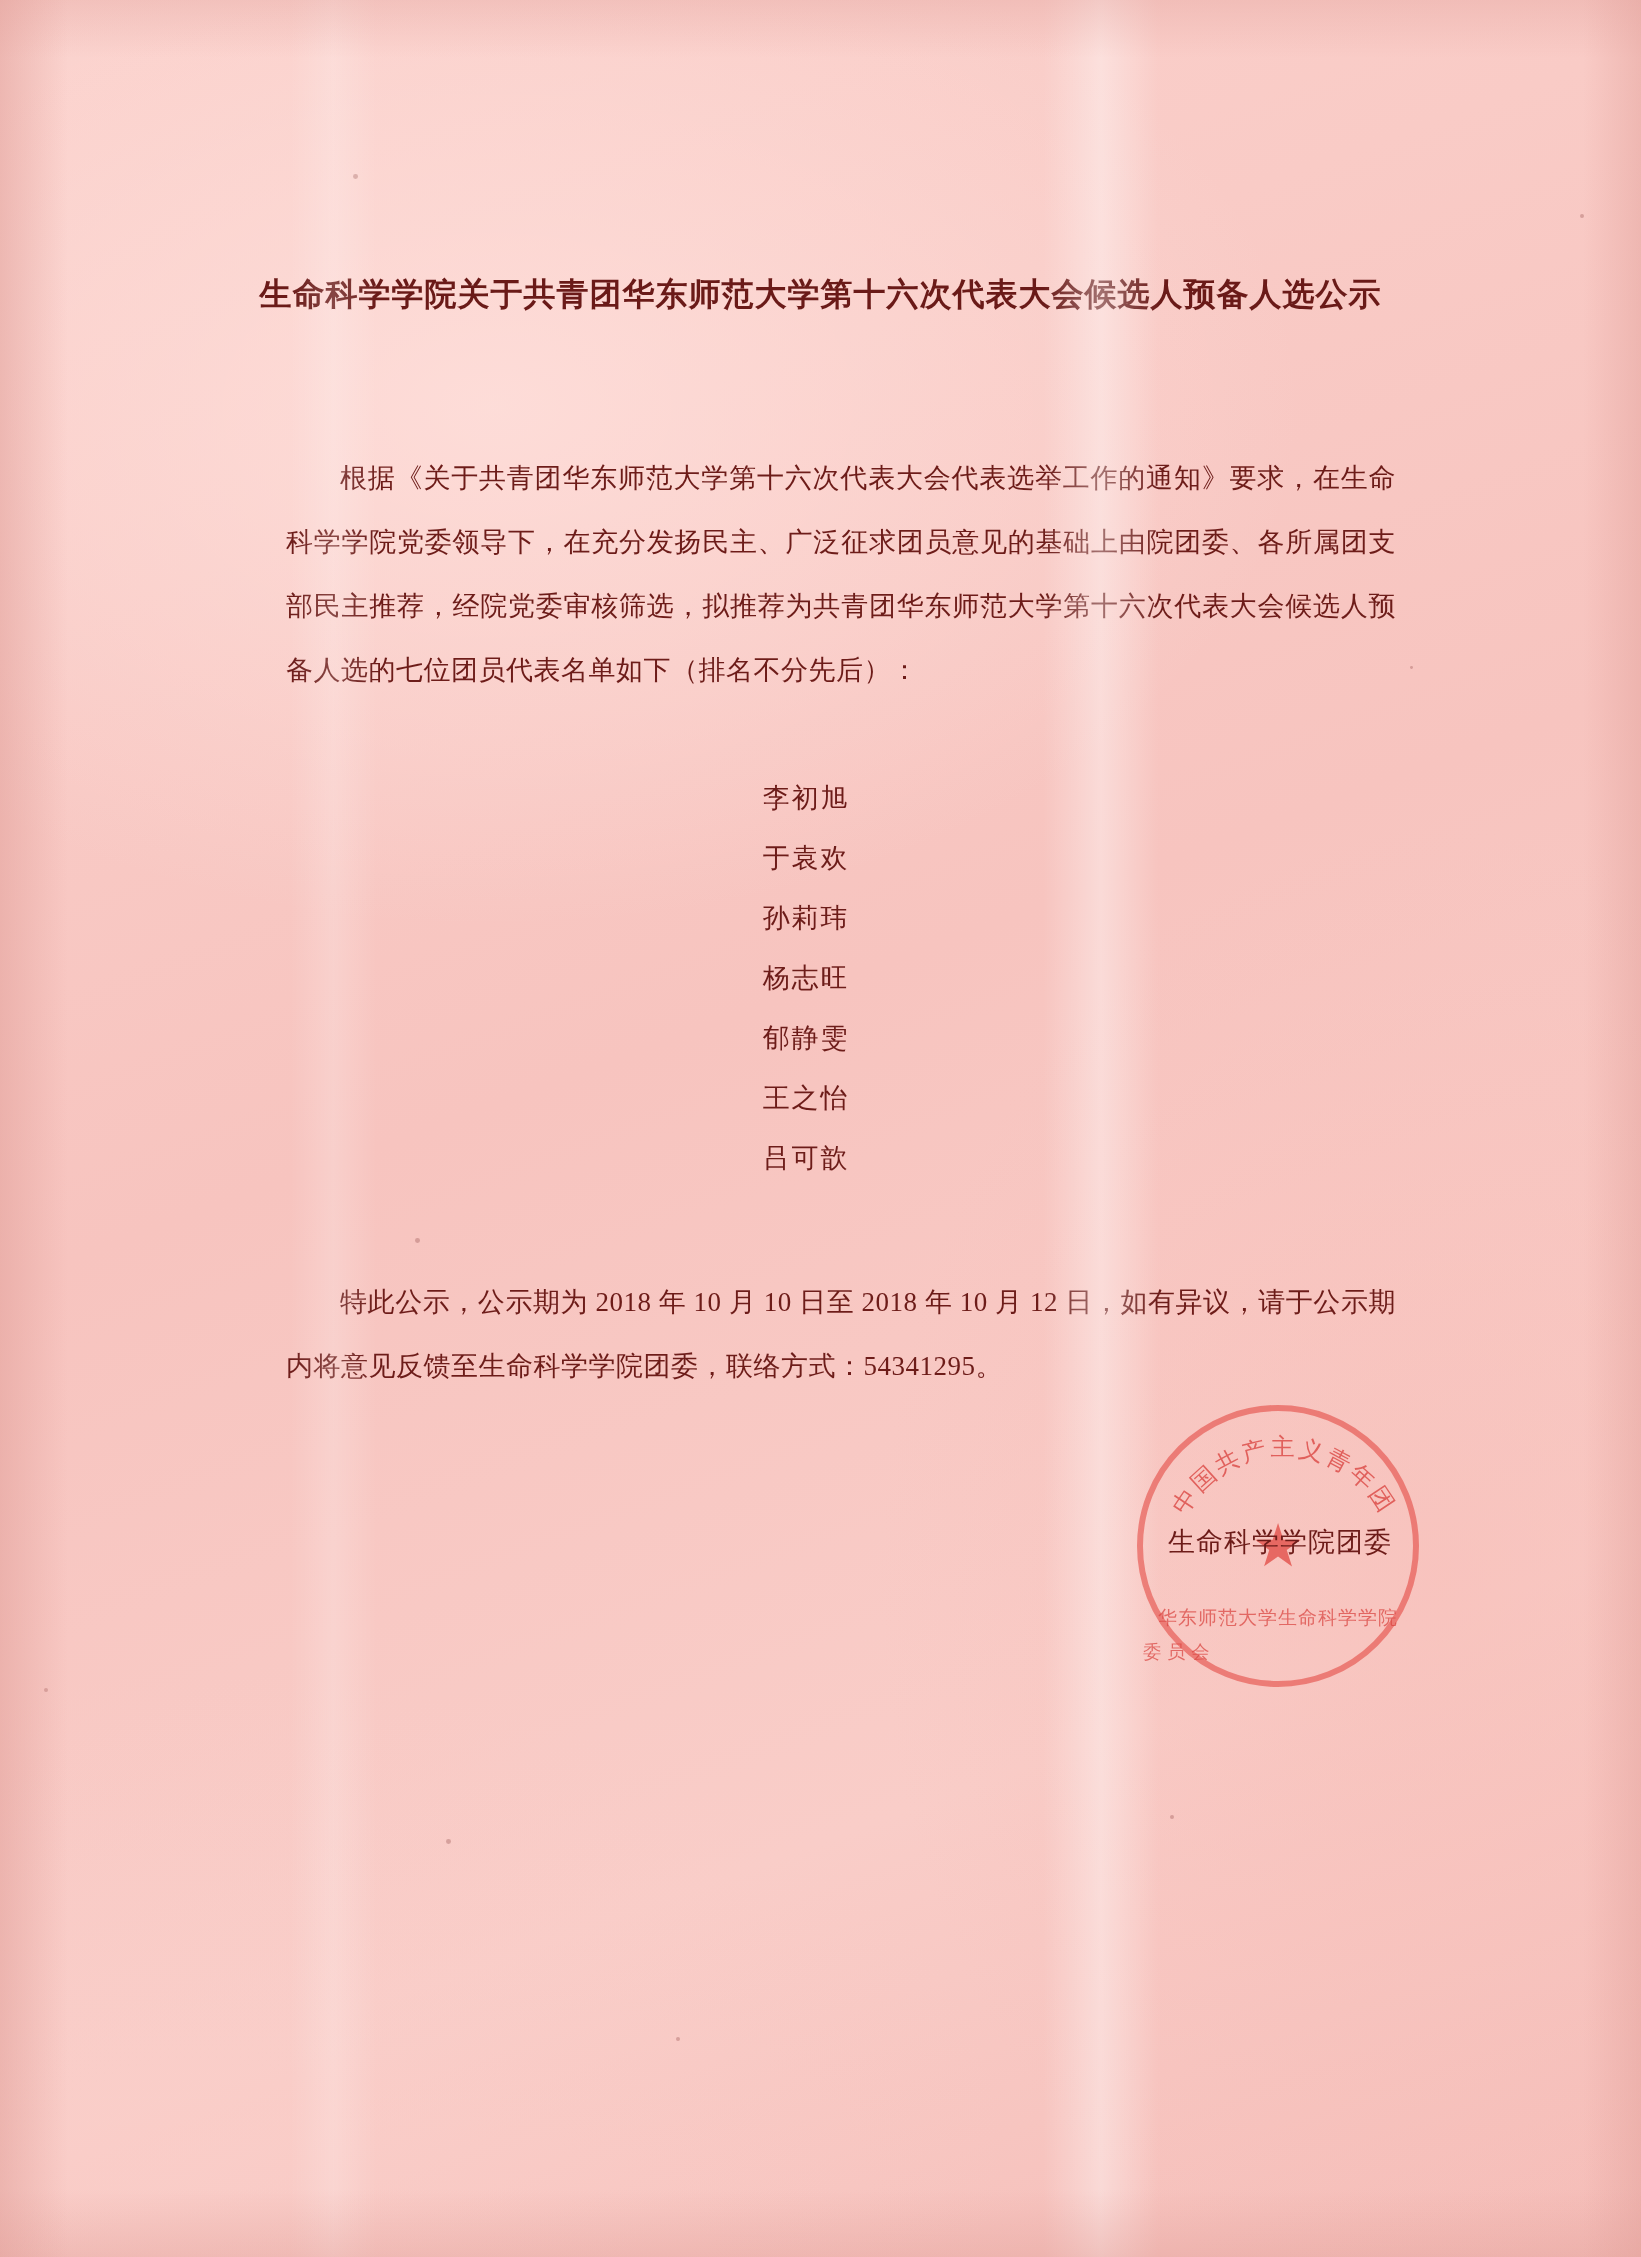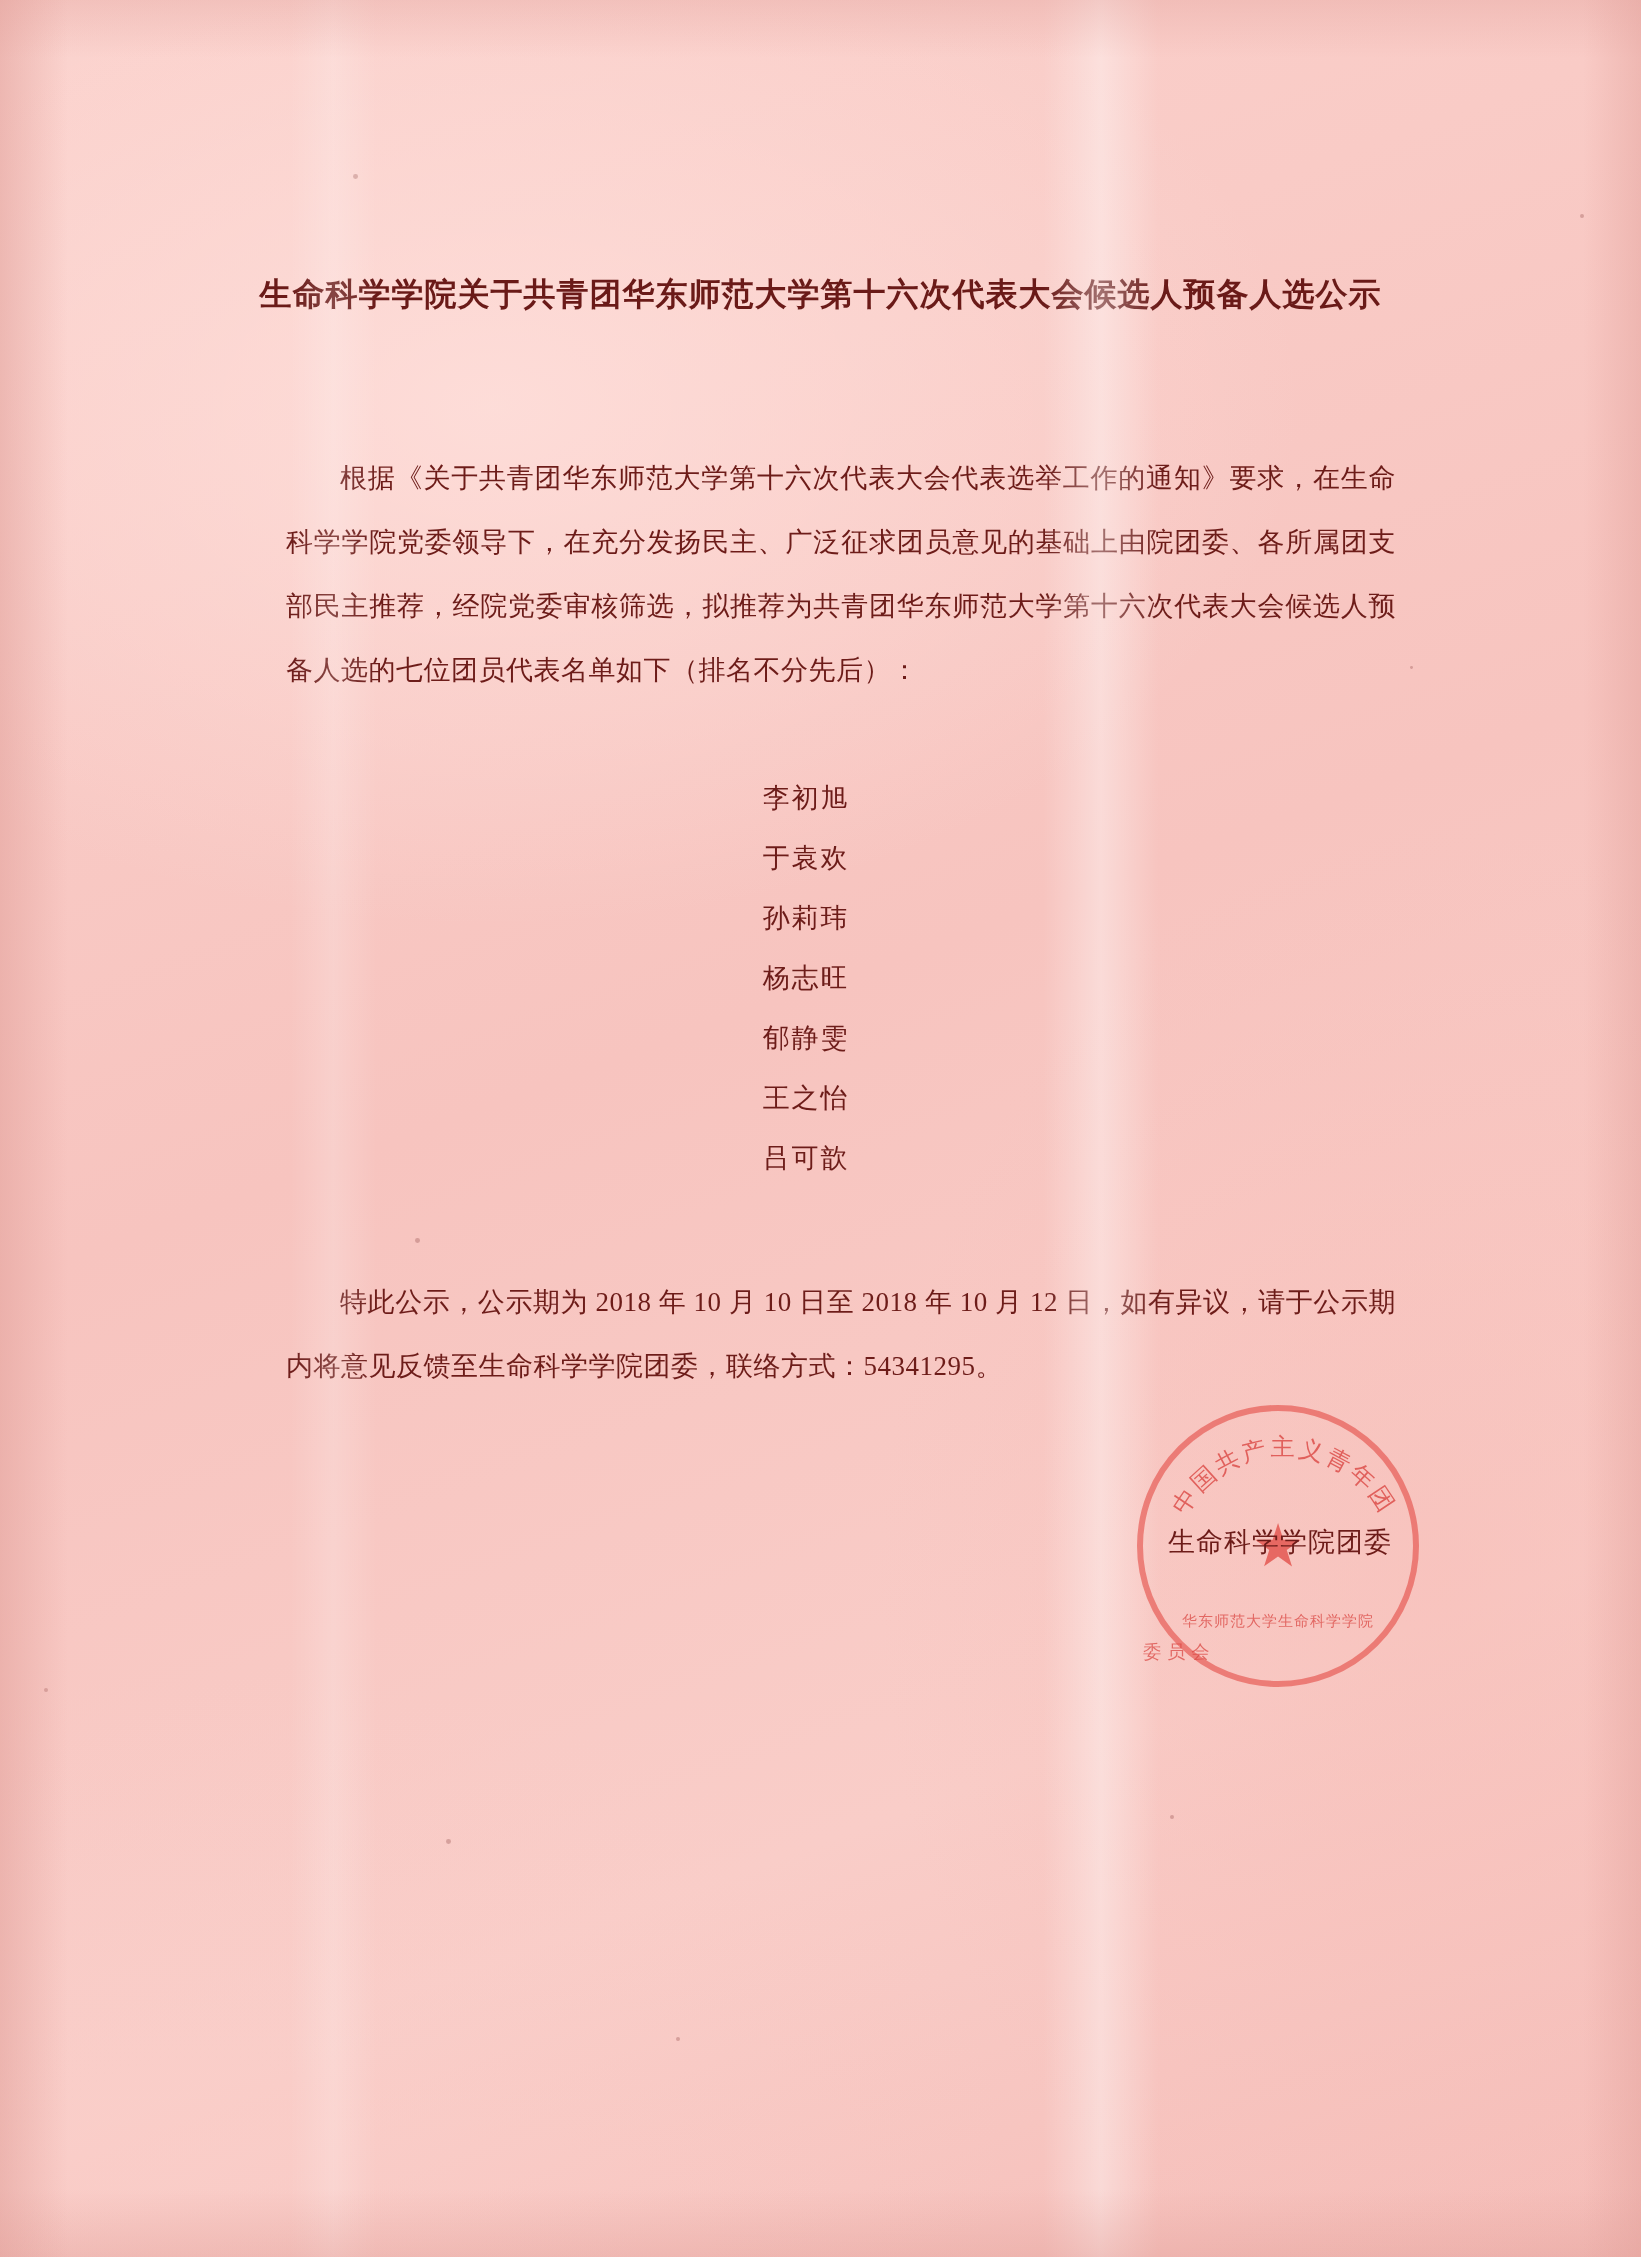--- a/index.html
+++ b/index.html
@@ -157,21 +157,21 @@
     font-size: 25px;
     font-family: "Liberation Sans", "DejaVu Sans", sans-serif;
     letter-spacing: 3px;
   }
   .seal-sub {
     position: absolute;
     left: 0;
     right: 0;
     bottom: 50px;
     text-align: center;
-    font-size: 15px;
+    font-size: 19px;
     color: rgba(214, 50, 46, 0.72);
     font-family: "Liberation Sans", "DejaVu Sans", sans-serif;
     letter-spacing: 1px;
   }
   .seal-bottom {
     position: absolute;
     left: 0;
     right: 0;
     bottom: 17.4px;
     text-align: left;

